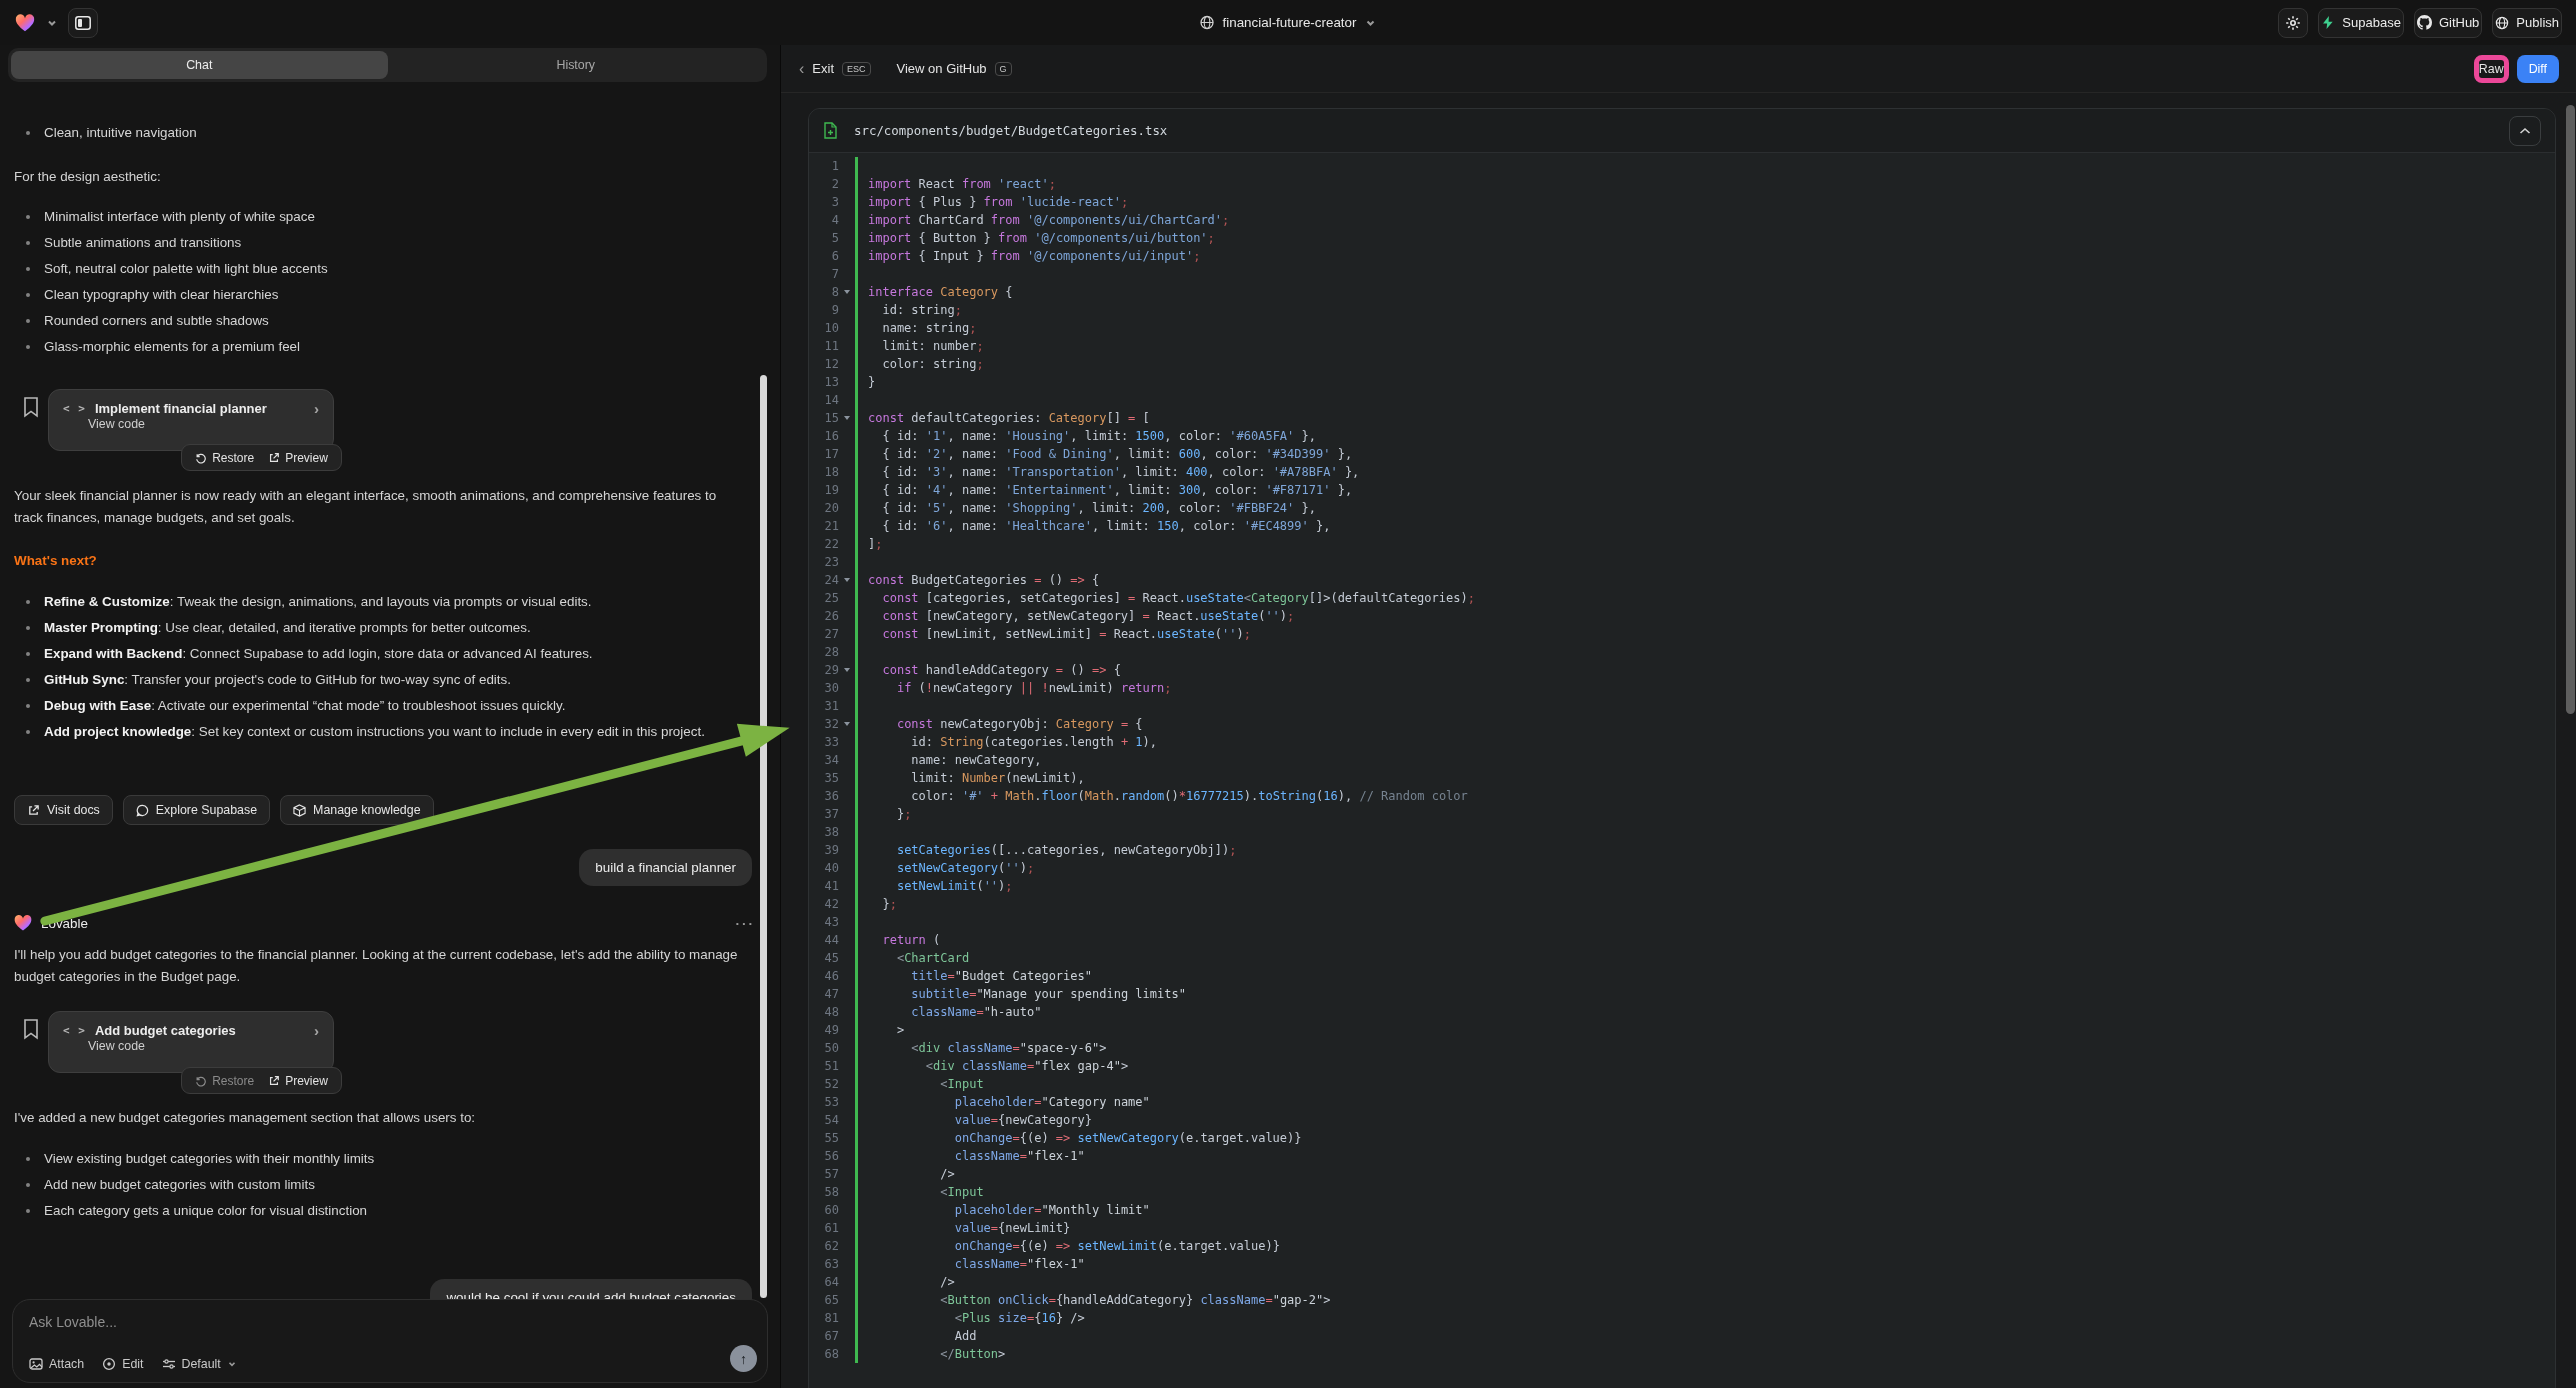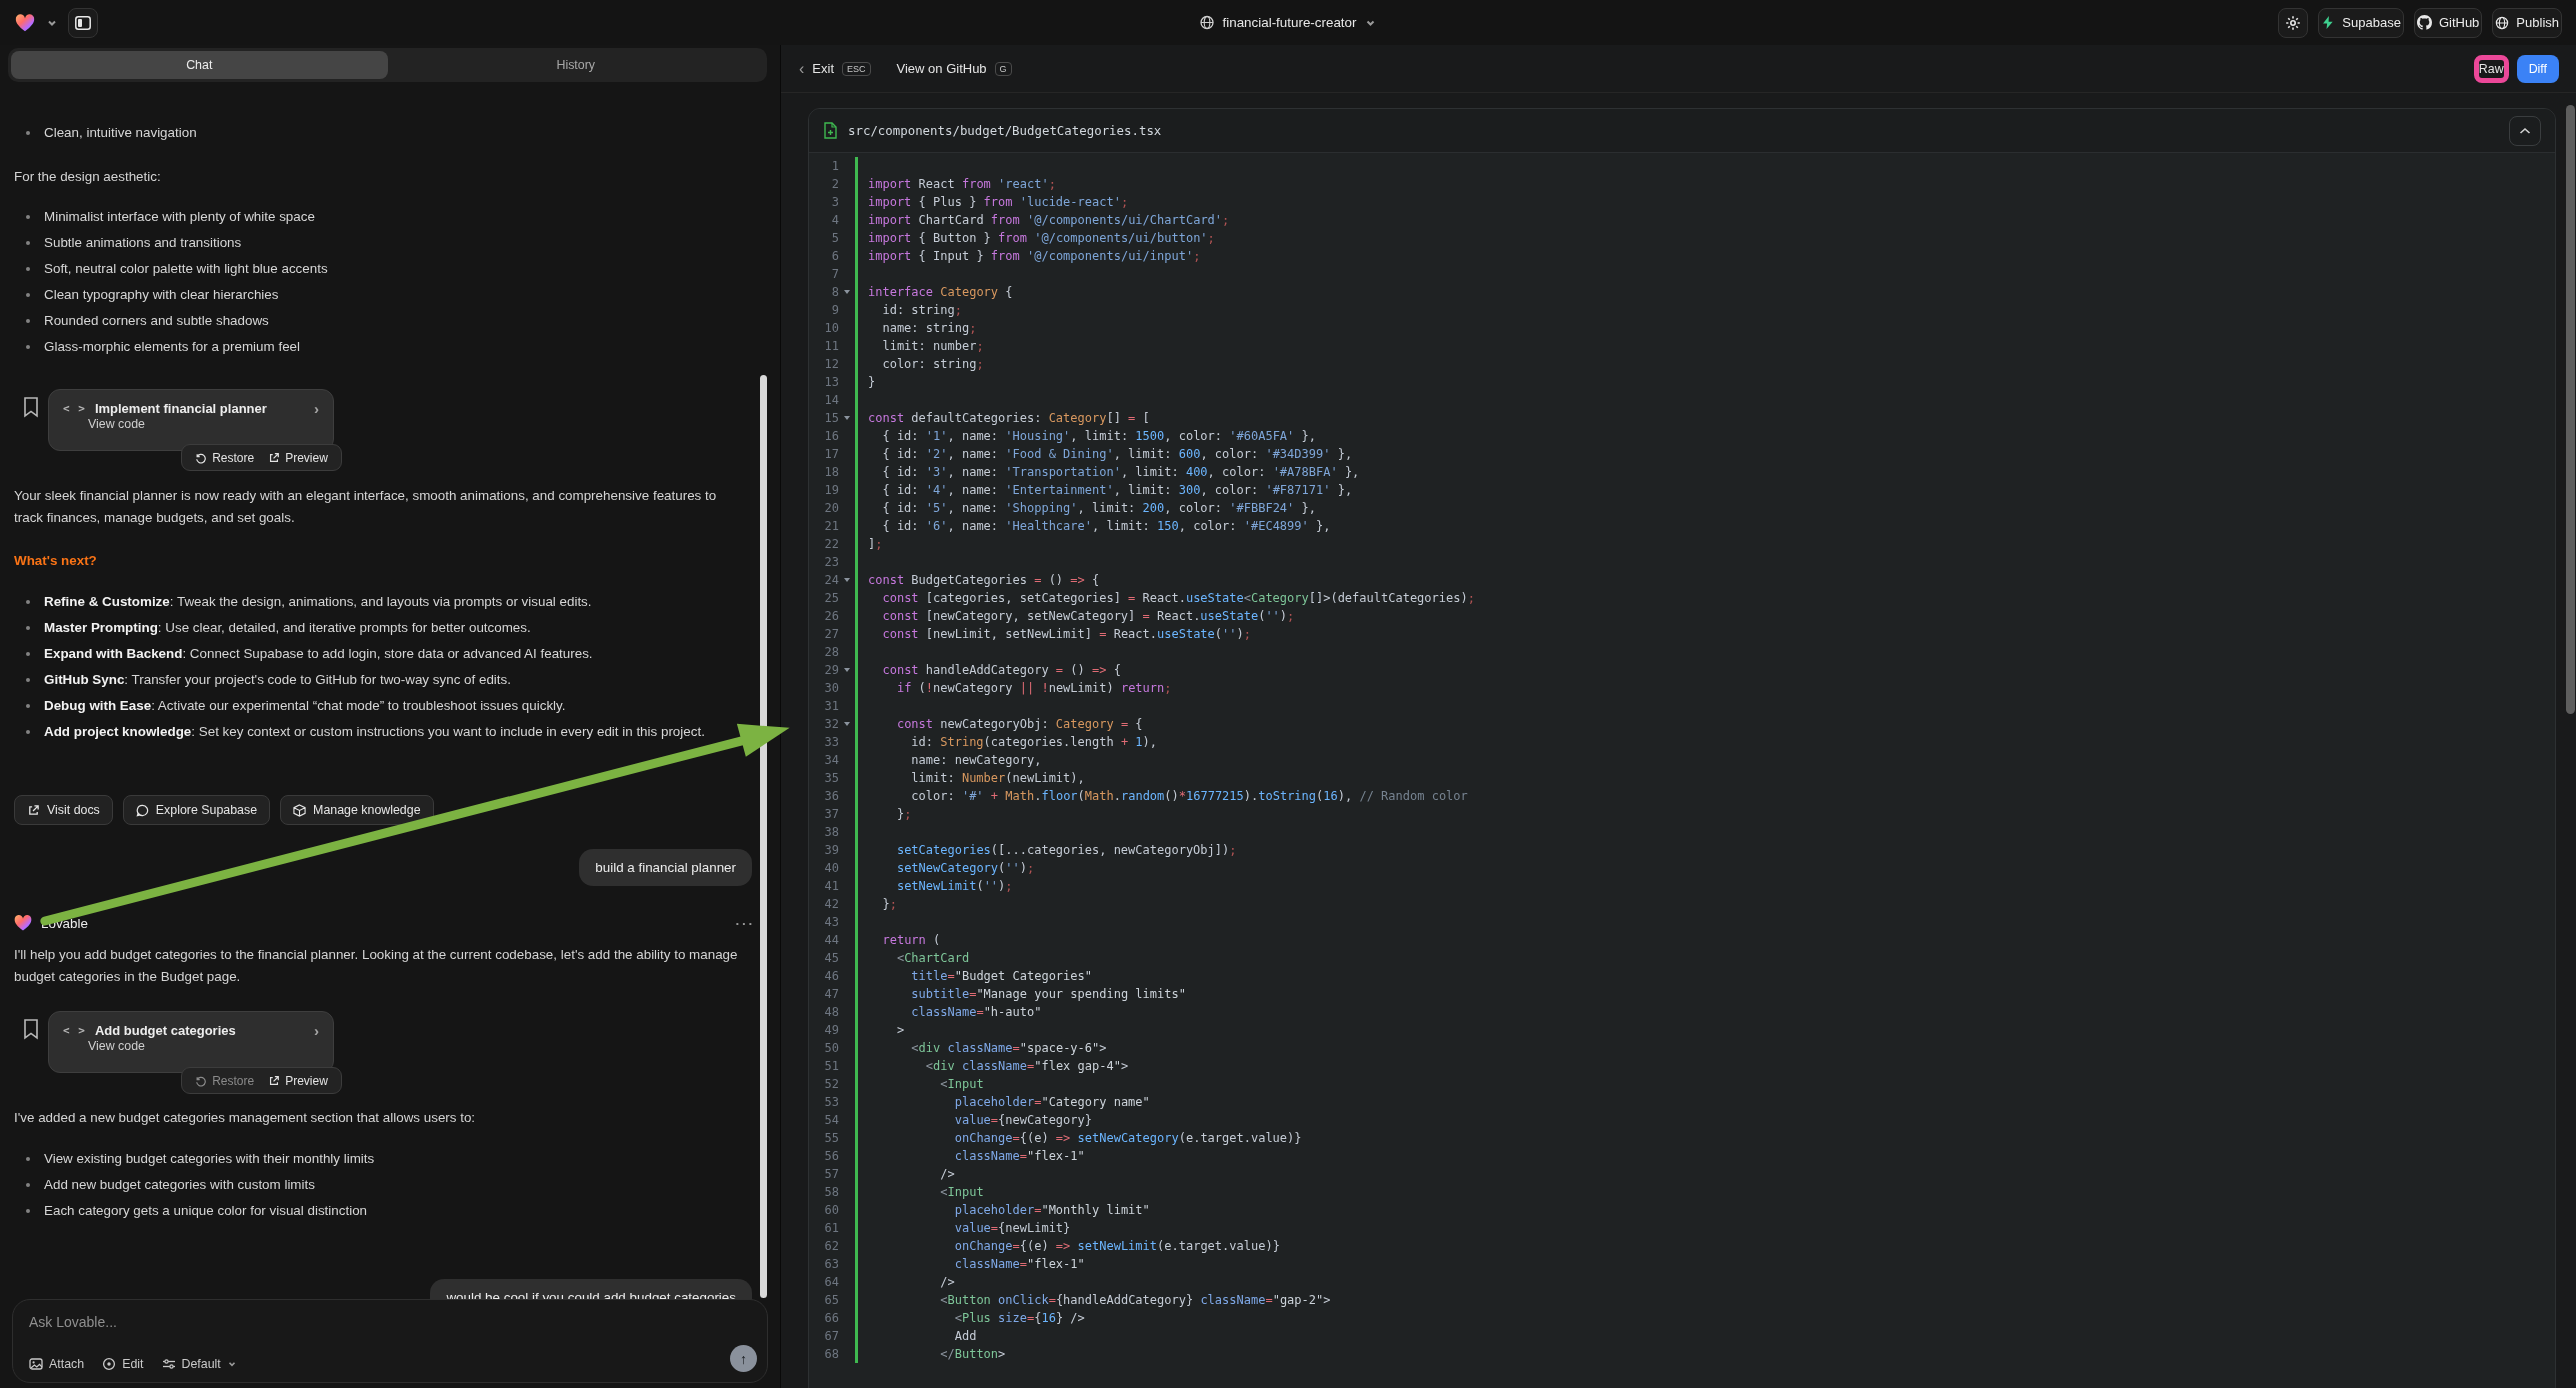--- a/index.html
+++ b/index.html
@@ -59,21 +59,21 @@
   .code-panel { position:absolute; left:780px; top:45px; width:1796px; height:1343px; background:#191a1b; border-left:1px solid #090909; }
   .code-header { position:absolute; left:0; top:0; width:1796px; height:48px; border-bottom:1px solid #262626; display:flex; align-items:center; padding:0 18px; gap:26px; color:#e5e5e5; font-size:13px; }
   .hitem { display:flex; align-items:center; gap:8px; cursor:pointer; }
   .back-chev { color:#9a9a9a; font-size:16px; }
   .kbd { border:1px solid #4a4a4a; border-radius:4px; font-size:9px; padding:1px 4px; color:#c9c9c9; }
   .hdr-right { margin-left:auto; display:flex; gap:8px; }
   .raw-btn { height:28px; padding:0 0; border:5px solid #ec4899; border-radius:8px; background:transparent; color:#e5e5e5; font-size:12.4px; display:flex; align-items:center; cursor:pointer; }
   .diff-btn { height:28px; padding:0 12px; border-radius:8px; background:#3b82f6; color:#fff; font-size:12.4px; display:flex; align-items:center; cursor:pointer; }
 
   .file-card { position:absolute; left:27px; top:63px; width:1748px; height:1334px; background:#1f2223; border:1px solid #2e3133; border-radius:12px; overflow:hidden; }
-  .file-card-header { height:44px; display:flex; align-items:center; gap:10px; padding:0 14px; border-bottom:1px solid #2b2e30; background:#1b1d1e; }
+  .file-card-header { height:44px; display:flex; align-items:center; gap:16px; padding:0 14px; border-bottom:1px solid #2b2e30; background:#1b1d1e; }
   .file-path { color:#d2d8de; font-family:"DejaVu Sans Mono",monospace; font-size:12.4px; }
   .collapse-btn { margin-left:auto; width:32px; height:30px; border:1px solid #3a3d3f; border-radius:8px; background:transparent; display:flex; align-items:center; justify-content:center; cursor:pointer; }
 
   .code-area { position:absolute; left:0; top:44px; right:0; bottom:0; padding-top:4px; font-family:"DejaVu Sans Mono",monospace; font-size:12px; line-height:18px; }
   .cl { display:flex; white-space:pre; }
   .ln { width:30px; text-align:right; color:#6e7681; flex:none; }
   .fold { width:16px; flex:none; position:relative; }
   .fold.has::after { content:""; position:absolute; left:5px; top:7px; border-left:3.5px solid transparent; border-right:3.5px solid transparent; border-top:4px solid #8b949e; }
   .ct { border-left:3px solid #3fb950; padding-left:10px; color:#c5ccd6; flex:1; }
   .tok-kw { color:#c678dd; }
@@ -471,21 +471,21 @@
           <div class="cl"><span class="ln">55</span><span class="fold"></span><span class="ct">            <span class="tok-attr">onChange</span><span class="tok-op">=</span>{(e) <span class="tok-op">=&gt;</span> <span class="tok-fn">setNewCategory</span>(e.target.value)}</span></div>
           <div class="cl"><span class="ln">56</span><span class="fold"></span><span class="ct">            <span class="tok-attr">className</span><span class="tok-op">=</span><span class="tok-jstr">"flex-1"</span></span></div>
           <div class="cl"><span class="ln">57</span><span class="fold"></span><span class="ct">          /&gt;</span></div>
           <div class="cl"><span class="ln">58</span><span class="fold"></span><span class="ct">          <span class="tok-tagb">&lt;</span><span class="tok-tag">Input</span></span></div>
           <div class="cl"><span class="ln">60</span><span class="fold"></span><span class="ct">            <span class="tok-attr">placeholder</span><span class="tok-op">=</span><span class="tok-jstr">"Monthly limit"</span></span></div>
           <div class="cl"><span class="ln">61</span><span class="fold"></span><span class="ct">            <span class="tok-attr">value</span><span class="tok-op">=</span>{newLimit}</span></div>
           <div class="cl"><span class="ln">62</span><span class="fold"></span><span class="ct">            <span class="tok-attr">onChange</span><span class="tok-op">=</span>{(e) <span class="tok-op">=&gt;</span> <span class="tok-fn">setNewLimit</span>(e.target.value)}</span></div>
           <div class="cl"><span class="ln">63</span><span class="fold"></span><span class="ct">            <span class="tok-attr">className</span><span class="tok-op">=</span><span class="tok-jstr">"flex-1"</span></span></div>
           <div class="cl"><span class="ln">64</span><span class="fold"></span><span class="ct">          /&gt;</span></div>
           <div class="cl"><span class="ln">65</span><span class="fold"></span><span class="ct">          <span class="tok-tagb">&lt;</span><span class="tok-tag">Button</span> <span class="tok-attr">onClick</span><span class="tok-op">=</span>{handleAddCategory} <span class="tok-attr">className</span><span class="tok-op">=</span><span class="tok-jstr">"gap-2"</span>&gt;</span></div>
-          <div class="cl"><span class="ln">66</span><span class="fold"></span><span class="ct">            <span class="tok-tagb">&lt;</span><span class="tok-tag">Plus</span> <span class="tok-attr">size</span><span class="tok-op">=</span>{<span class="tok-num">16</span>} /&gt;</span></div>
+          <div class="cl"><span class="ln">81</span><span class="fold"></span><span class="ct">            <span class="tok-tagb">&lt;</span><span class="tok-tag">Plus</span> <span class="tok-attr">size</span><span class="tok-op">=</span>{<span class="tok-num">16</span>} /&gt;</span></div>
           <div class="cl"><span class="ln">67</span><span class="fold"></span><span class="ct">            Add</span></div>
           <div class="cl"><span class="ln">68</span><span class="fold"></span><span class="ct">          <span class="tok-tagb">&lt;/</span><span class="tok-tag">Button</span>&gt;</span></div>
         </div>
     </div>
 
     <div class="code-scrollbar"></div>
   </div>
 
   <svg class="arrow-overlay" width="2576" height="1388" viewBox="0 0 2587 1394">
     <line x1="45" y1="925" x2="745" y2="744" stroke="#7cb342" stroke-width="9" stroke-linecap="round"></line>

